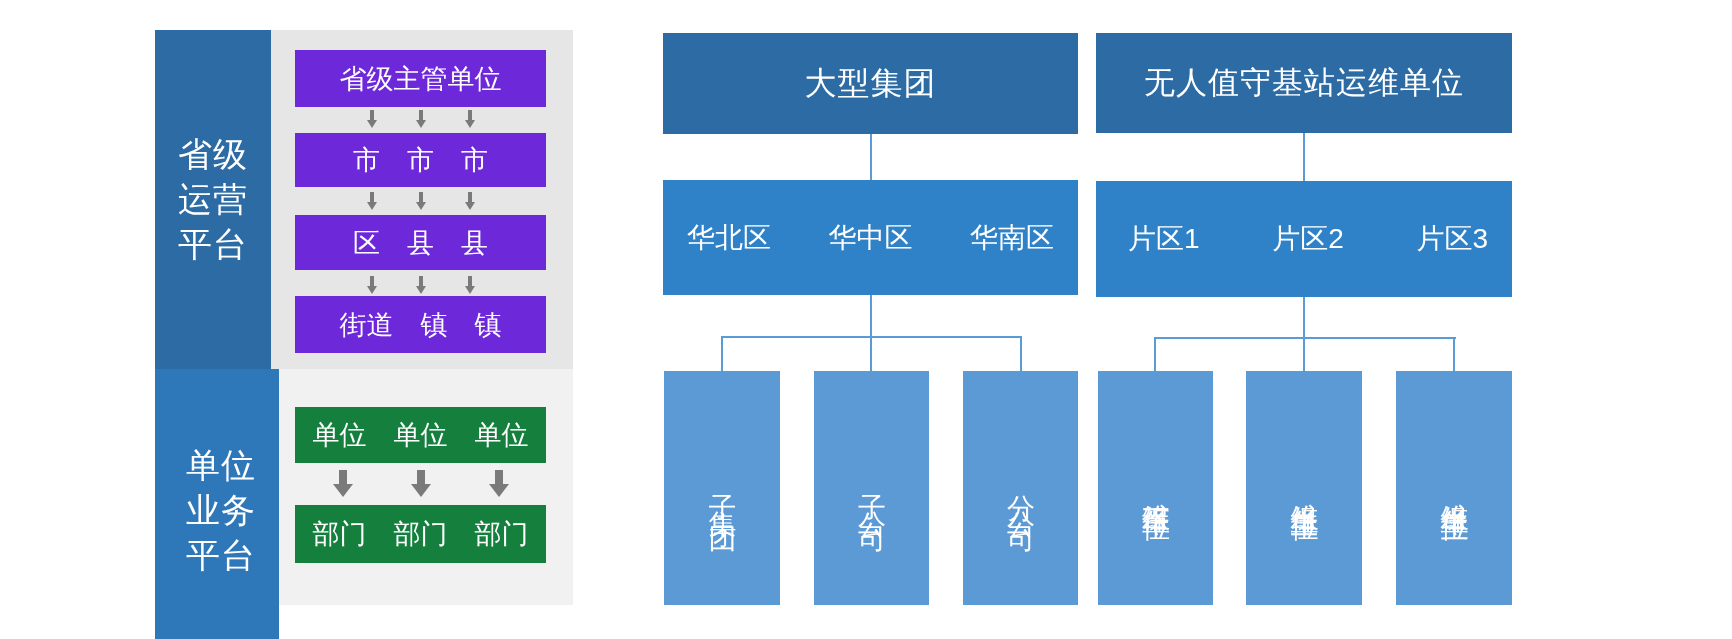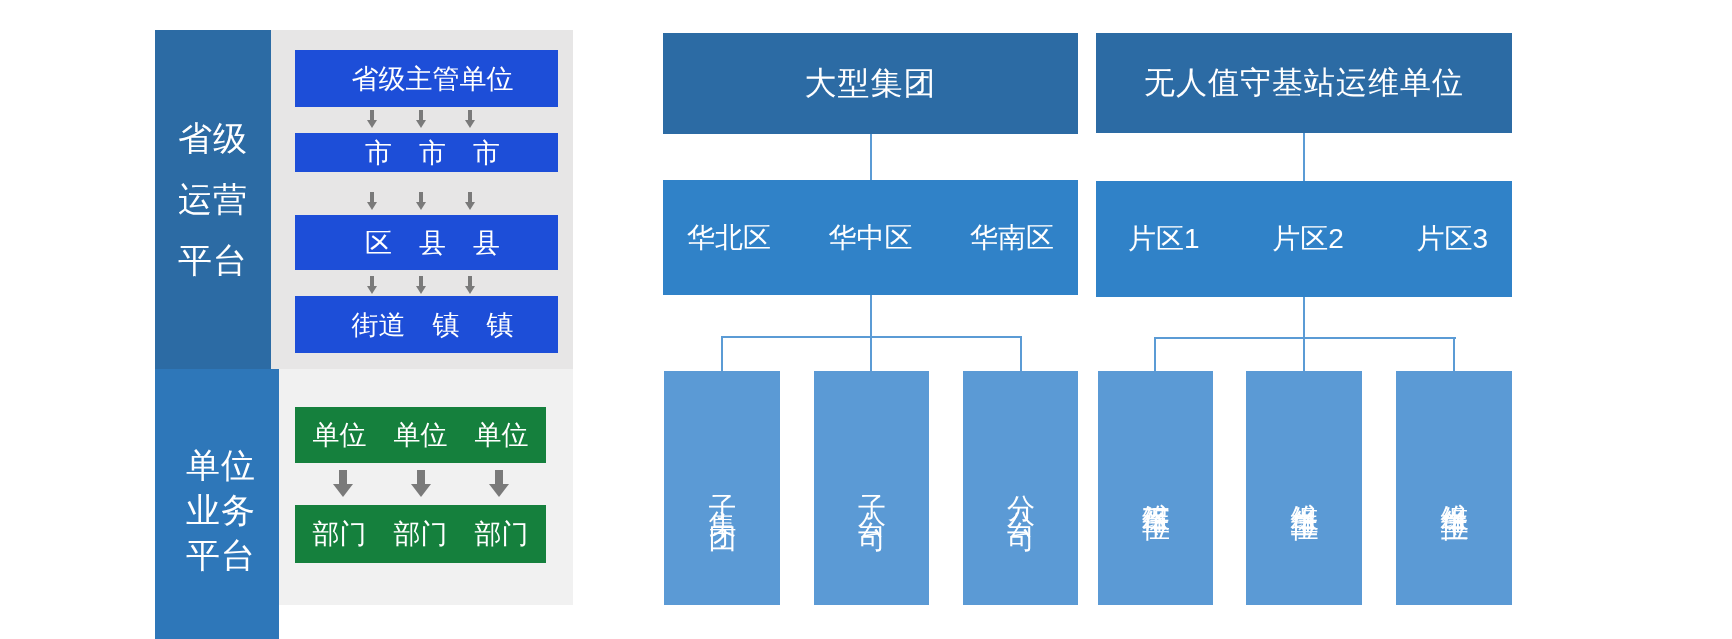--- a/index.html
+++ b/index.html
@@ -15,34 +15,34 @@
   .abs { position: absolute; }
 
   
   .left-panel { left: 155px; top: 30px; width: 418px; height: 575px; }
   .sb {
     left: 0; width: 116px;
     display: flex; flex-direction: column;
     align-items: center; justify-content: center;
     font-size: 34px; line-height: 1.32; letter-spacing: 1px;
   }
-  .sb-top    { top: 0;     height: 339px; background: #2C6BA4; gap: 16px; }
+  .sb-top    { top: 0;     height: 339px; background: #2C6BA4; }
   .sb-bottom { top: 339px; height: 283px; background: #2E77B9; padding-left: 8px; }
   .gray-top    { left: 116px; top: 0;     width: 302px; height: 339px; background: #E7E6E6; }
   .gray-bottom { left: 116px; top: 339px; width: 302px; height: 236px; background: #F1F1F1; }
 
   .lbox {
     left: 140px; width: 251px;
     display: flex; align-items: center; justify-content: center;
     font-size: 27px; white-space: pre;
   }
-  .lbox.bright { background: #1d4ed8; padding-left: 12px; }
+  .lbox.bright { background: #6d28d9; }
   .lbox.light  { background: #15803d; }
   .b1 { top: 20px;  height: 57px; }
-  .b2 { top: 103px; height: 39px; }
+  .b2 { top: 103px; height: 54px; }
   .b3 { top: 185px; height: 55px; font-family: Liberation Serif, serif; }
   .b4 { top: 266px; height: 57px; }
   .b5 { top: 377px; height: 56px; }
   .b6 { top: 475px; height: 58px; }
 
   .arrow-row {
     left: 140px; width: 251px;
     display: flex; align-items: flex-start; justify-content: center;
   }
   .arrow-row.small { gap: 39px; height: 18px; }

